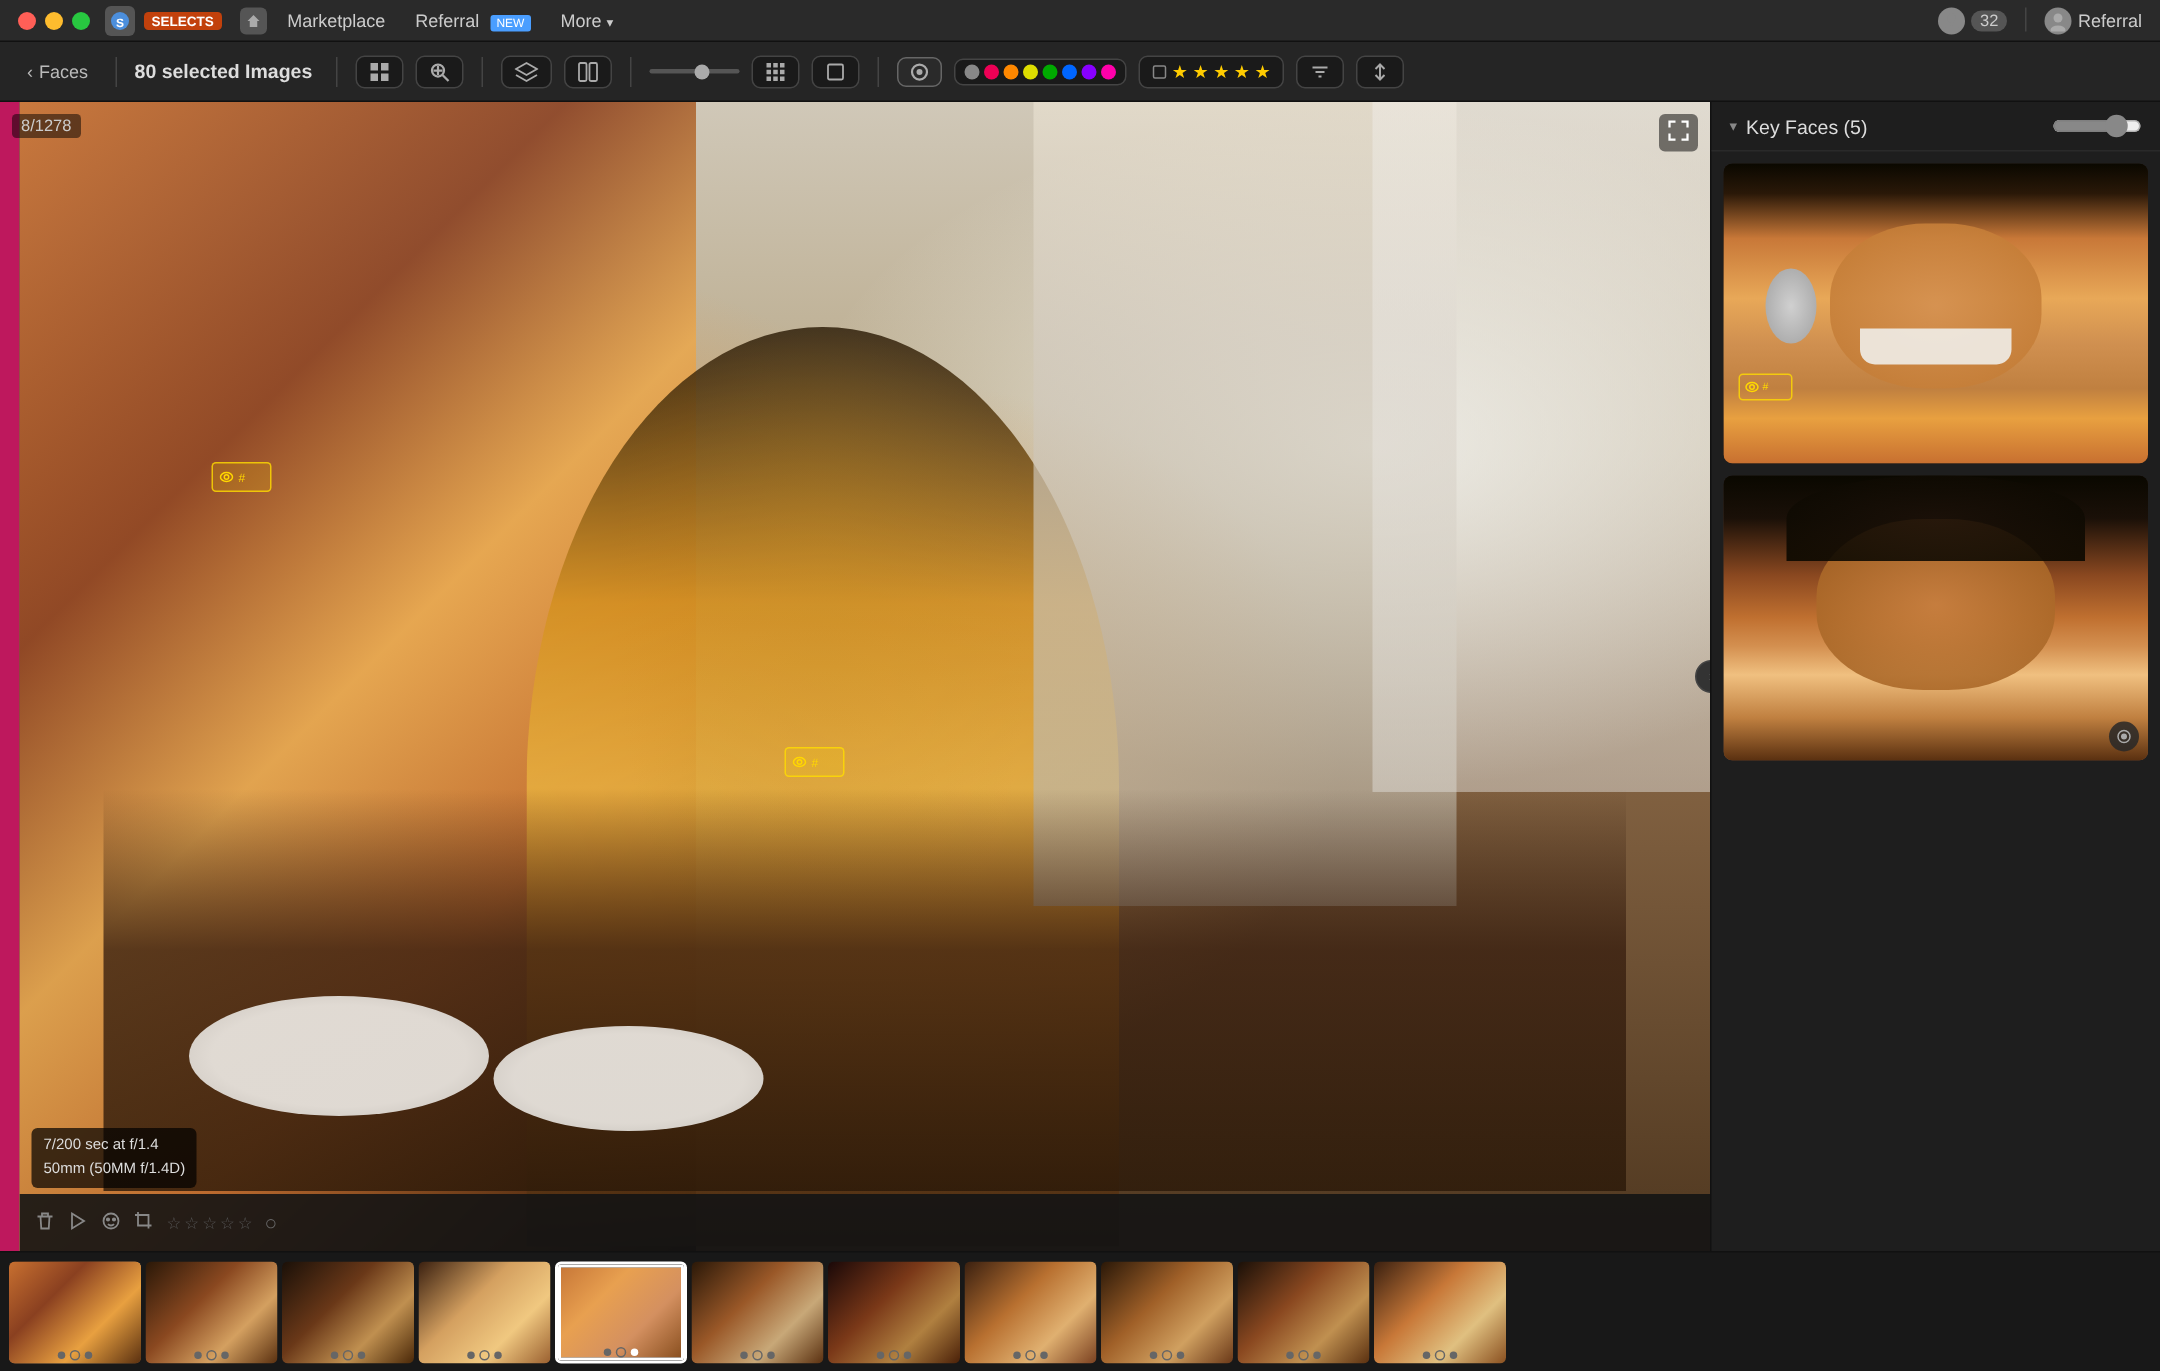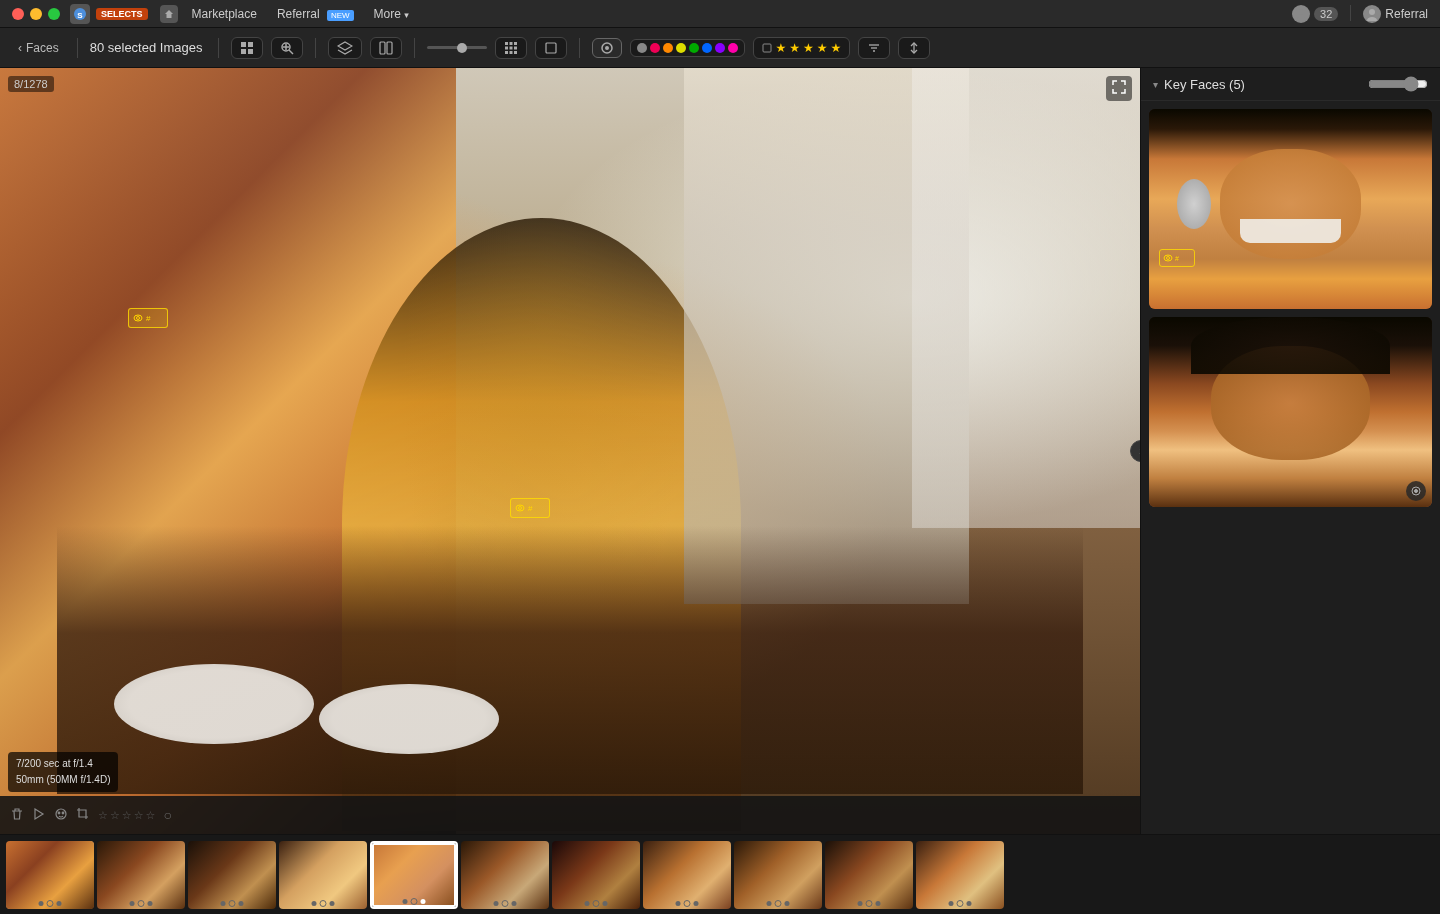--- a/index.html
+++ b/index.html
@@ -56,21 +56,21 @@
       align-items: center;
       padding: 0 12px;
       border-bottom: 1px solid #111;
       gap: 8px;
     }
     .toolbar-btn {
       background: none; border: none; color: #bbb; cursor: pointer; padding: 4px 6px;
       border-radius: 4px; font-size: 12px; display: flex; align-items: center; gap: 4px;
     }
     .toolbar-sep { width: 1px; height: 20px; background: #444; margin: 0 4px; }
-    .toolbar-title { font-size: 13px; color: #ddd; font-weight: 400; margin-right: 4px; }
+    .toolbar-title { font-size: 13px; color: #ddd; font-weight: 700; margin-right: 4px; }
     .slider-container { display: flex; align-items: center; gap: 4px; }
     .slider-track { width: 60px; height: 3px; background: #555; border-radius: 2px; position: relative; cursor: pointer; }
     .slider-thumb { width: 10px; height: 10px; background: #aaa; border-radius: 50%; position: absolute; top: -3.5px; left: 30px; }
     .color-dots { display: flex; gap: 3px; align-items: center; background: #1a1a1a; border-radius: 6px; padding: 3px 6px; border: 1px solid #444; }
     .dot { width: 10px; height: 10px; border-radius: 50%; }
     .dot-grey { background: #888; }
     .dot-red { background: #e05; }
     .dot-orange { background: #f80; }
     .dot-yellow { background: #dd0; }
     .dot-green { background: #0a0; }
@@ -84,20 +84,21 @@
       background: #1a1a1a; border: 1px solid #444; border-radius: 6px; color: #bbb;
       cursor: pointer; padding: 3px 8px; font-size: 13px; display: flex; align-items: center;
     }
 
     
     .image-viewer {
       flex: 1;
       background: #be185d;
       position: relative;
       overflow: hidden;
+      padding-left: 13px;
     }
     .image-counter {
       position: absolute; top: 8px; left: 8px; font-size: 11px; color: #ccc;
       background: rgba(0,0,0,0.5); padding: 2px 6px; border-radius: 3px; z-index: 10;
     }
     .expand-btn {
       position: absolute; top: 8px; right: 8px; background: rgba(0,0,0,0.5);
       border: none; color: #fff; cursor: pointer; border-radius: 4px; padding: 4px 6px; z-index: 10;
     }
     .main-photo {

